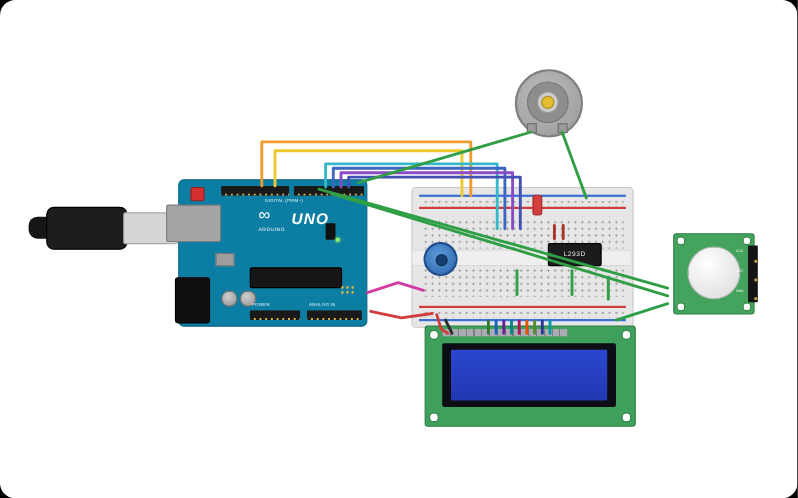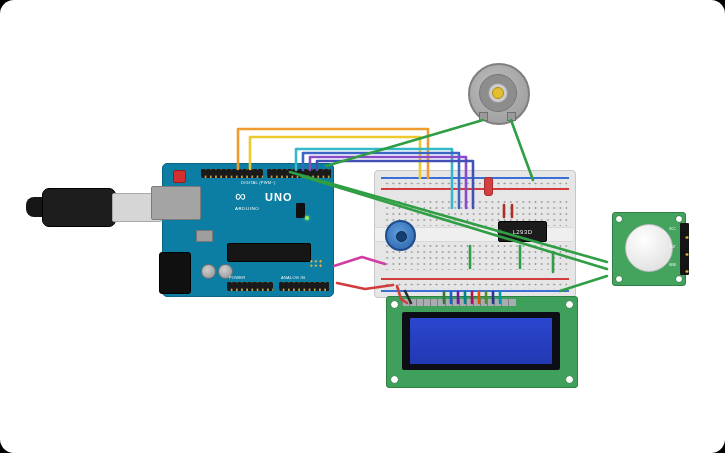--- a/index.html
+++ b/index.html
@@ -24,21 +24,21 @@
   .strip-an{left:116px;top:118px;width:50px;}
   .mcu{left:64px;top:79px;width:82px;height:17px;background:#161616;border-radius:2px;border:1px solid #000;}
   .cap{width:13px;height:13px;border-radius:50%;background:radial-gradient(circle at 40% 35%,#cfcfcf,#8f8f8f);border:1px solid #6f6f6f;}
   .cap1{left:38px;top:100px;} .cap2{left:55px;top:100px;}
   .barrel{left:-4px;top:88px;width:30px;height:40px;background:#101010;border-radius:3px;border:1px solid #000;}
   .vreg{left:33px;top:66px;width:15px;height:10px;background:#9e9e9e;border:1px solid #777;}
   .tiny-ic{left:133px;top:39px;width:9px;height:15px;background:#101010;border-radius:1px;}
   .icsp{left:146px;top:95px;width:14px;height:9px;background-image:radial-gradient(circle,#dcb44e 1px,transparent 1.3px);background-size:4.6px 4.5px;}
   .on-led{left:142px;top:52px;width:4px;height:4px;background:#8ef06a;border-radius:50%;box-shadow:0 0 3px #8ef06a;}
   .ard-logo{left:72px;top:24px;color:#fff;font-size:15px;line-height:15px;}
-  .ard-uno{left:102px;top:27px;color:#fff;font-size:11px;font-weight:bold;letter-spacing:1px;}
+  .ard-uno{left:102px;top:27px;color:#fff;font-size:14px;font-weight:bold;font-style:italic;letter-spacing:1px;}
   .ard-brand{left:72px;top:42px;color:#fff;font-size:8px;transform:scale(0.55);transform-origin:left top;letter-spacing:1px;}
   .silk{color:#eaf6fa;font-size:8px;transform:scale(0.5);transform-origin:left top;white-space:nowrap;letter-spacing:0.5px;}
   .silk-dig{left:78px;top:16px;}
   .silk-pwr{left:66px;top:111px;}
   .silk-an{left:118px;top:111px;}
 
   
   .breadboard{left:374px;top:170px;width:200px;height:126px;background:#e6e6e6;border:1px solid #c7c7c7;border-radius:4px;}
   .rail{left:6px;width:188px;height:2px;}
   .rail.blue{background:#3b6fd4;} .rail.red{background:#d23c3c;}

